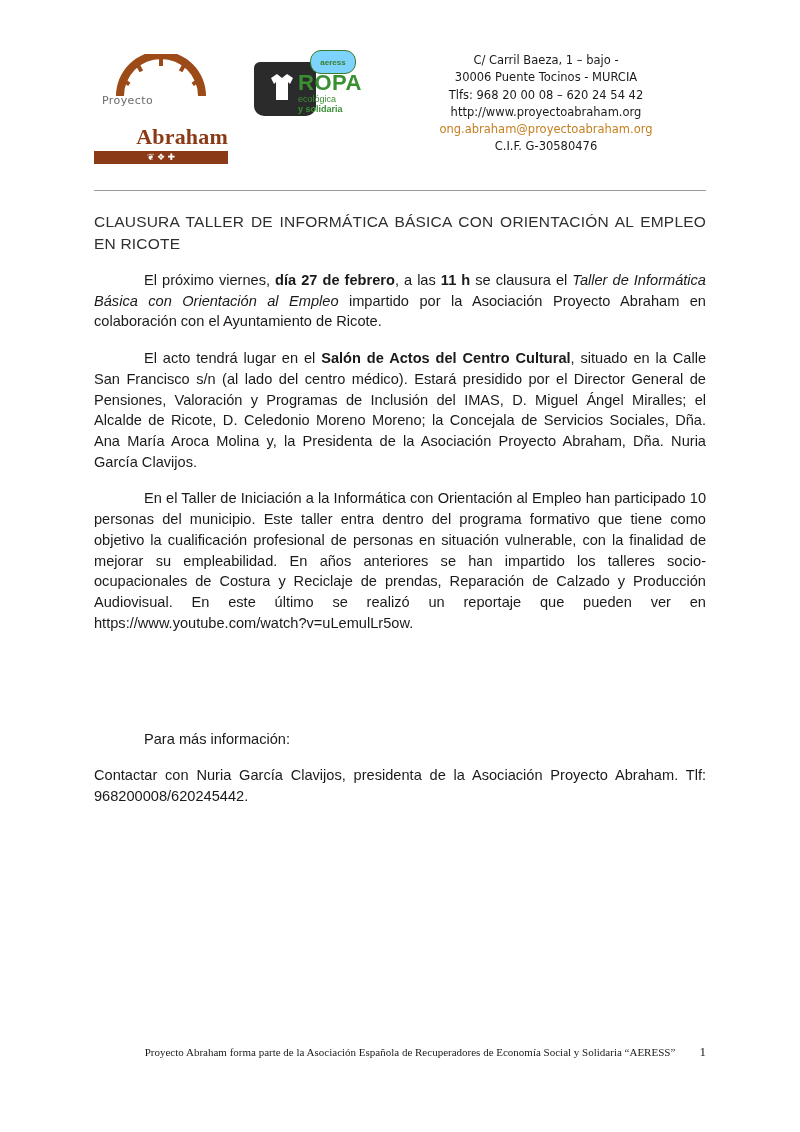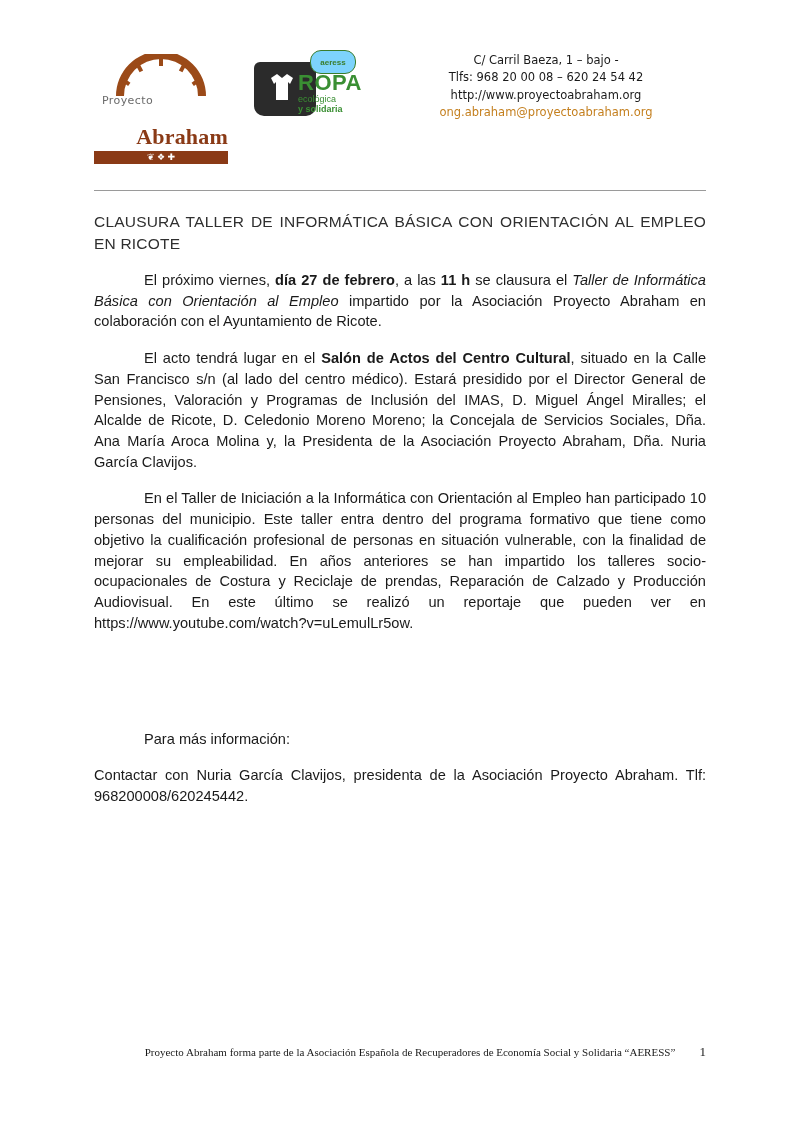--- a/index.html
+++ b/index.html
@@ -270,23 +270,25 @@
           <div class="big">ROPA</div>
           <div class="small1">ecológica</div>
           <div class="small2">y solidaria</div>
         </div>
       </div>
 
     </div>
 
     <div class="contact">
       <div>C/ Carril Baeza, 1 – bajo -</div>
+      <div>30006 Puente Tocinos - MURCIA</div>
       <div>Tlfs: 968 20 00 08 – 620 24 54 42</div>
       <div>http://www.proyectoabraham.org</div>
       <div class="mail">ong.abraham@proyectoabraham.org</div>
+      <div>C.I.F. G-30580476</div>
     </div>
 
   </div>
 
   <div class="rule"></div>
 
   <div class="content">
 
     <h1 class="title">CLAUSURA TALLER DE INFORMÁTICA BÁSICA CON ORIENTACIÓN AL EMPLEO EN RICOTE</h1>
 

